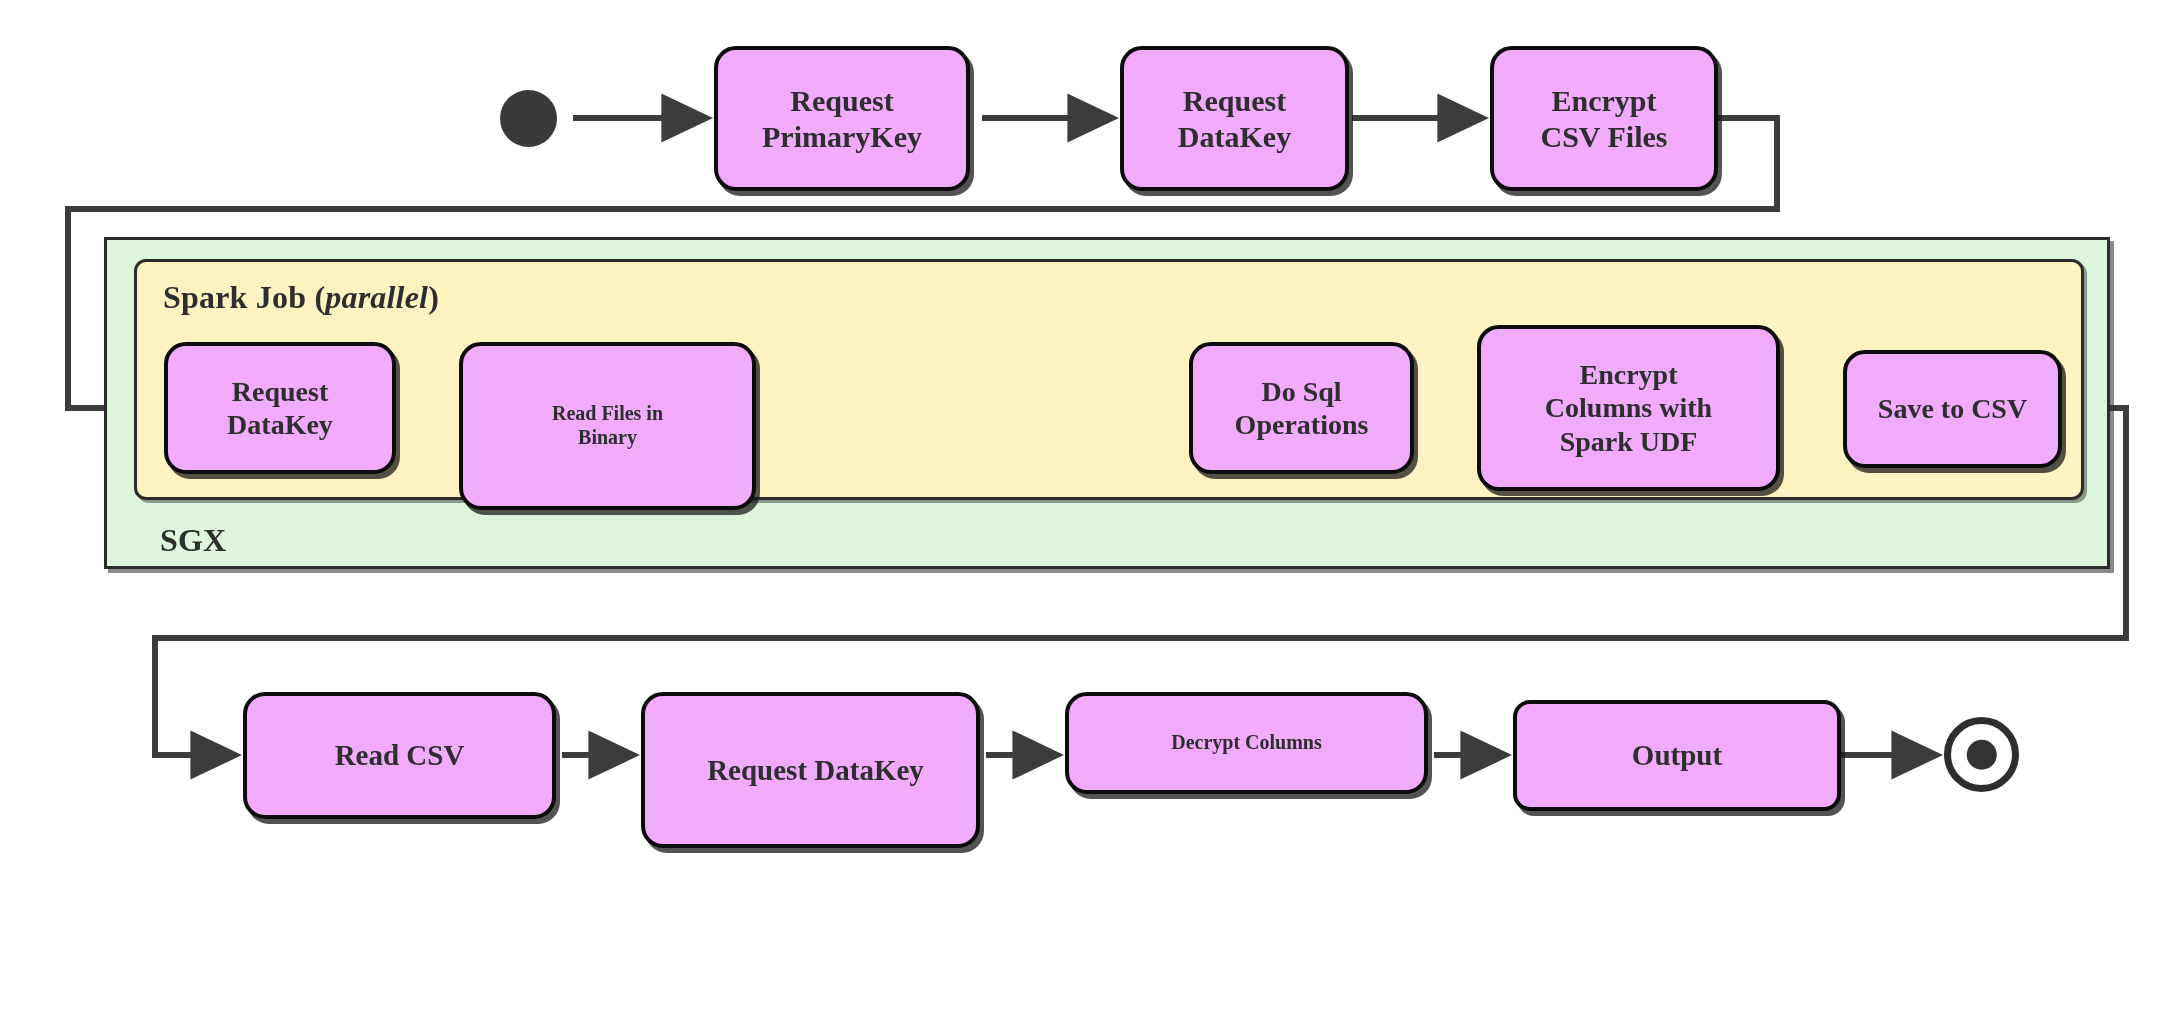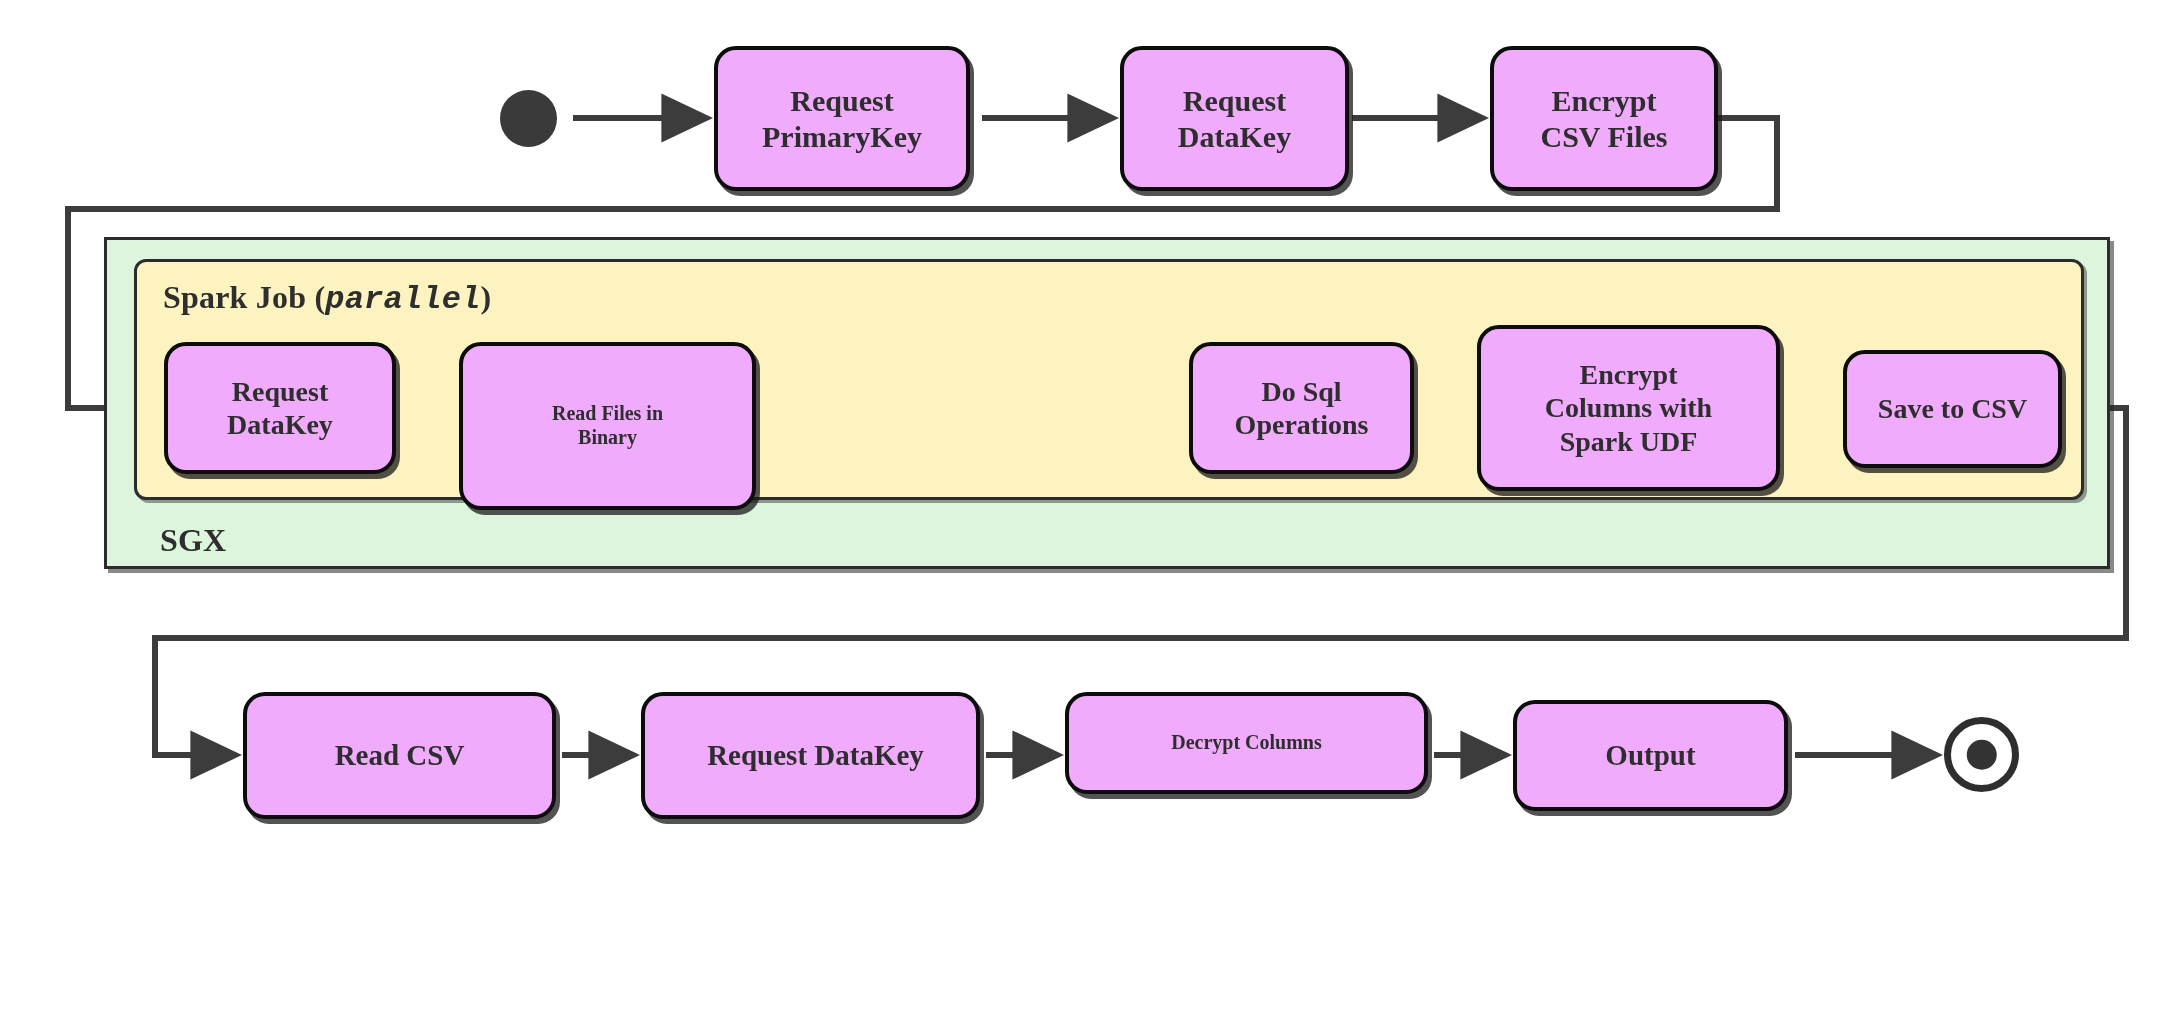--- a/index.html
+++ b/index.html
@@ -43,21 +43,20 @@
   .container-label {
     position: absolute;
     font-weight: bold;
     color: #2e2e2e;
     white-space: nowrap;
     letter-spacing: 0.2px;
   }
   .container-label .paren-italic {
     font-style: italic;
     font-weight: bold;
-    font-family: Liberation Mono, monospace;
   }
   .container-label .paren {
     font-weight: bold;
     font-style: normal;
   }
 
   
   .node {
     position: absolute;
     box-sizing: border-box;
@@ -211,33 +210,33 @@
       <span>Save to CSV</span>
     </div>
   </div>
 
   <div class="node" style="left:243px; top:692px; width:313px; height:127px; font-size:29px;">
     <div>
       <span>Read CSV</span>
     </div>
   </div>
 
-  <div class="node" style="left:641px; top:692px; width:339px; height:127px; font-size:29px;padding-left:16px;">
+  <div class="node" style="left:641px; top:692px; width:339px; height:156px; font-size:29px;padding-left:16px;">
     <div>
       <span>Request DataKey</span>
     </div>
   </div>
 
   <div class="node" style="left:1065px; top:692px; width:363px; height:102px; font-size:20px;">
     <div>
       <span>Decrypt Columns</span>
     </div>
   </div>
 
-  <div class="node" style="left:1513px; top:700px; width:275px; height:111px; font-size:29px;">
+  <div class="node" style="left:1513px; top:700px; width:328px; height:111px; font-size:29px;border-radius:17px;">
     <div>
       <span>Output</span>
     </div>
   </div>
 
   <div class="end-node" style="left:1944px; top:717px; width:75px; height:75px;"></div>
 
 
 </div>
 

